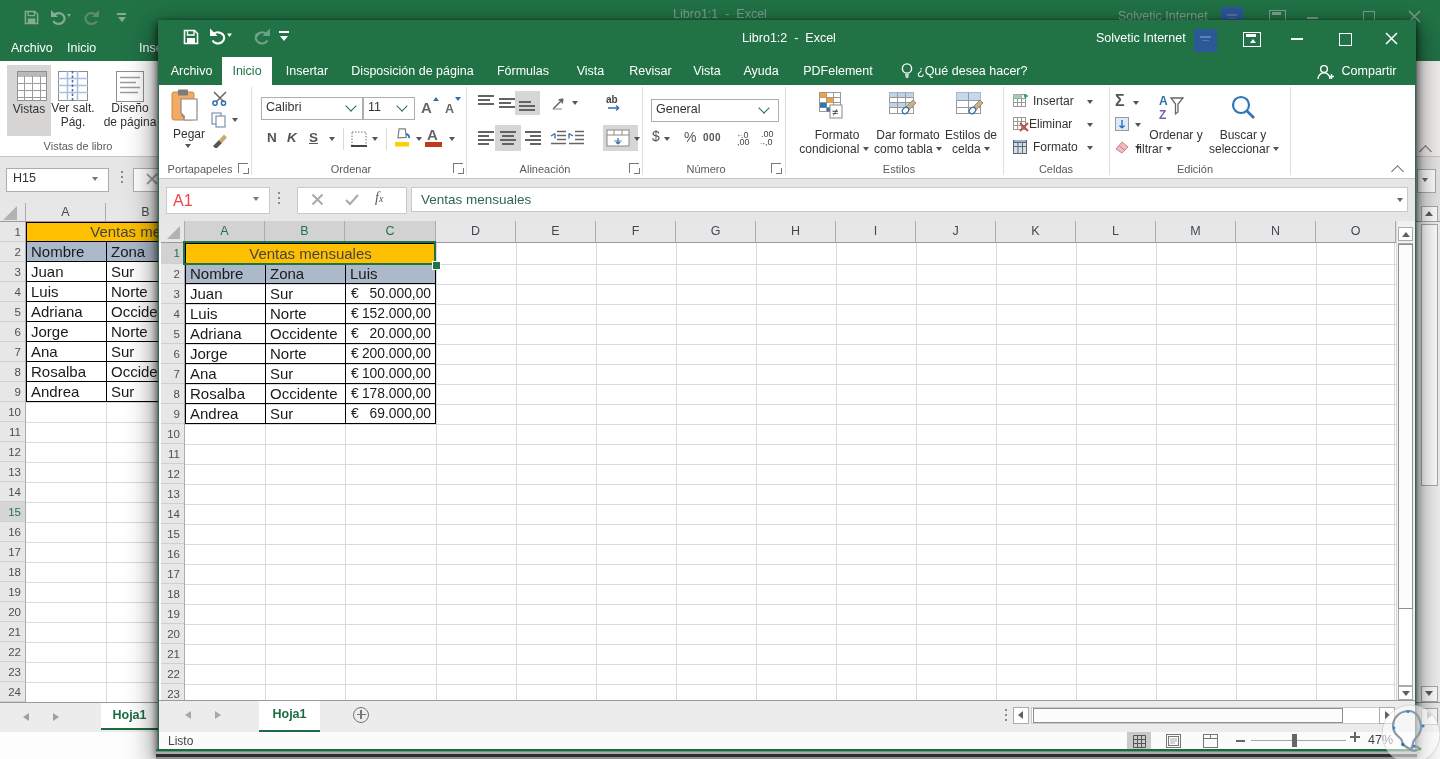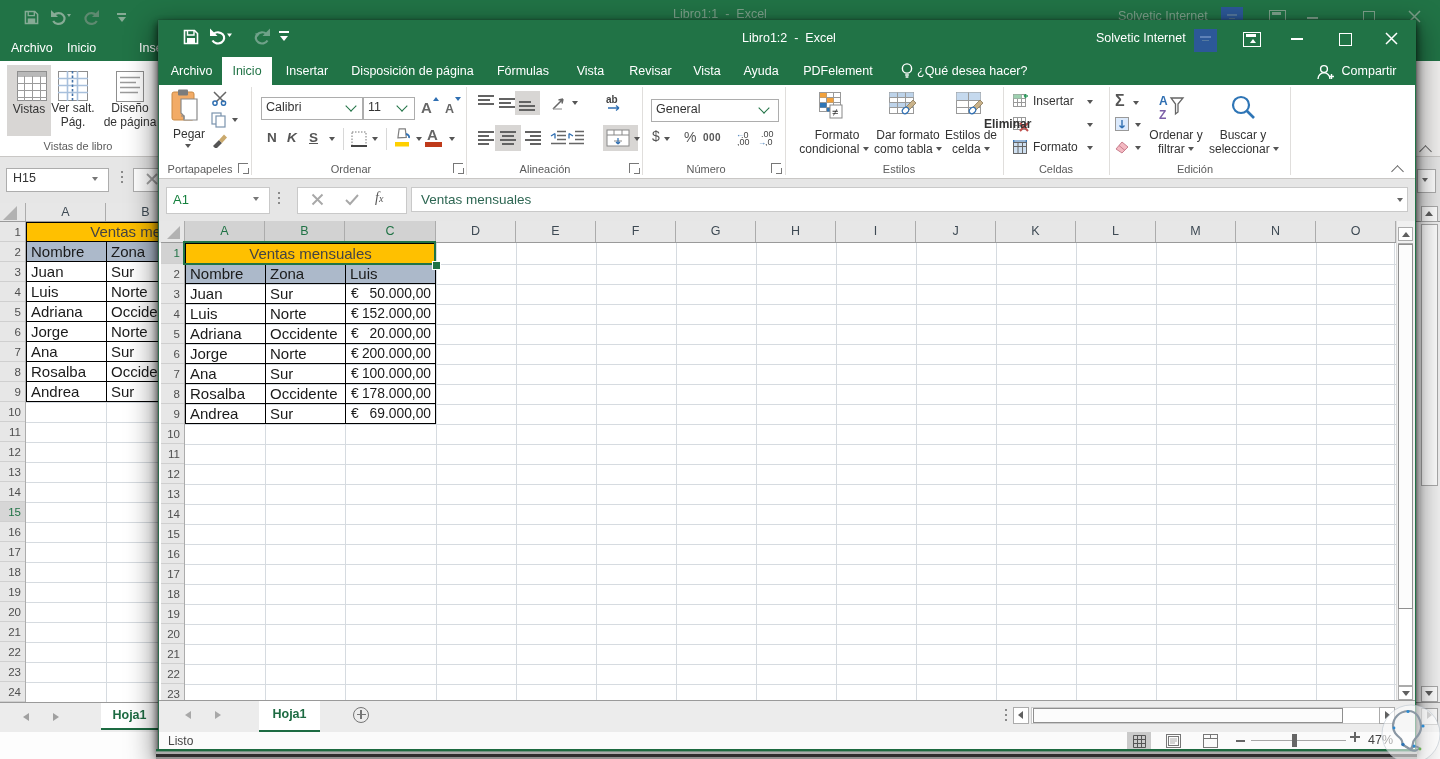--- a/index.html
+++ b/index.html
@@ -431,21 +431,21 @@
       <rect x="0.5" y="0.5" width="8" height="4" fill="#9ed0b0"></rect>
       <path d="M15 2 l-4 0 M11 2 l2.2-2 M11 2 l2.2 2" stroke="#2e9a5e" stroke-width="1.3" fill="none"></path>
     </svg>
   <div class="a" style="left:874px;top:74px;font-size:12px;color:#333;">Insertar</div>
   <div class="caret" style="left:928px;top:80px;"></div>
   <svg class="a" style="left:854px;top:97px;" width="16" height="15" viewBox="0 0 16 15">
       <rect x="0.5" y="0.5" width="12" height="12" fill="#fff" stroke="#999"></rect>
       <path d="M0.5 4.5 h12 M0.5 8.5 h12 M4.5 0.5 v12 M8.5 0.5 v12" stroke="#999"></path>
       <path d="M7 6 L15 14 M15 6 L7 14" stroke="#c0504d" stroke-width="2"></path>
     </svg>
-  <div class="a" style="left:825px;top:97px;font-size:12px;color:#333;font-weight:bold;">Eliminar</div>
+  <div class="a" style="left:870px;top:97px;font-size:12px;color:#333;">Eliminar</div>
   <div class="caret" style="left:928px;top:103px;"></div>
   <svg class="a" style="left:854px;top:120px;" width="16" height="15" viewBox="0 0 16 15">
       <rect x="0.5" y="2.5" width="13" height="11" fill="#cfe0f1" stroke="#666"></rect>
       <path d="M0.5 6.5 h13 M5 2.5 v11 M9.5 2.5 v11" stroke="#666"></path>
       <path d="M0 1 h14 M0 1 l1.5-1 M0 1 l1.5 1 M14 1 l-1.5 -1 M14 1 l-1.5 1" stroke="#2f6fb2" stroke-width="1" fill="none"></path>
     </svg>
   <div class="a" style="left:874px;top:120px;font-size:12px;color:#333;">Formato</div>
   <div class="caret" style="left:928px;top:126px;"></div>
   <div class="a" style="left:857px;top:143px;width:80px;font-size:11px;color:#5b5b5b;text-align:center;">Celdas</div>
 
@@ -460,32 +460,32 @@
       <path d="M2 9 L8 2 l6 5 -6 6 z" fill="#f4b9c2" stroke="#c87f8e" stroke-width="1"></path>
       <path d="M5 5.5 l6 5" stroke="#c87f8e"></path>
     </svg>
   <div class="caret" style="left:976px;top:126px;"></div>
   <svg class="a" style="left:1000px;top:74px;" width="30" height="28" viewBox="0 0 30 28">
     <text x="0" y="11" font-size="12px" font-weight="bold" fill="#2f6fb2" font-family="Liberation Sans">A</text>
     <text x="0" y="25" font-size="12px" font-weight="bold" fill="#7b5ea7" font-family="Liberation Sans">Z</text>
     <path d="M12 4 h12 l-5 6 v8 l-2.5 2 v-10 z" fill="none" stroke="#666" stroke-width="1.3"></path>
   </svg>
   <div class="a" style="left:977px;top:108px;width:80px;font-size:12px;color:#333;text-align:center;">Ordenar y</div>
-  <div class="a" style="left:977px;top:122px;width:80px;font-size:12px;color:#333;text-align:center;">filtrar <span style="display:inline-block;width:0;height:0;border-left:3.5px solid transparent;border-right:3.5px solid transparent;border-top:4px solid #555;vertical-align:2px;"></span></div>
+  <div class="a" style="left:977px;top:122px;width:80px;font-size:12px;color:#333;">filtrar <span style="display:inline-block;width:0;height:0;border-left:3.5px solid transparent;border-right:3.5px solid transparent;border-top:4px solid #555;vertical-align:2px;"></span></div>
   <svg class="a" style="left:1070px;top:74px;" width="28" height="28" viewBox="0 0 28 28">
       <circle cx="12" cy="11" r="8" fill="none" stroke="#2e75b6" stroke-width="2.2"></circle>
       <path d="M18 17 L25 24" stroke="#2e75b6" stroke-width="2.6"></path>
     </svg>
   <div class="a" style="left:1044px;top:108px;width:80px;font-size:12px;color:#333;text-align:center;">Buscar y</div>
   <div class="a" style="left:1040px;top:122px;width:90px;font-size:12px;color:#333;text-align:center;">seleccionar <span style="display:inline-block;width:0;height:0;border-left:3.5px solid transparent;border-right:3.5px solid transparent;border-top:4px solid #555;vertical-align:2px;"></span></div>
   <div class="a" style="left:996px;top:143px;width:80px;font-size:11px;color:#5b5b5b;text-align:center;">Edición</div>
   <div class="a" style="left:1234px;top:147px;width:8px;height:8px;border-left:1.6px solid #666;border-top:1.6px solid #666;transform:rotate(45deg);"></div>
 
   <div class="a cbx" style="left:7px;top:167px;width:102px;height:25px;border-color:#c9c9c9;"></div>
-  <div class="a" style="left:14px;top:172px;font-size:13px;color:#15803d;">A1</div>
+  <div class="a" style="left:14px;top:172px;font-size:16px;color:#ef4444;">A1</div>
   <div class="caret" style="left:94px;top:177px;border-top-color:#777;"></div>
   <div class="a" style="left:119px;top:172px;width:2px;height:2px;background:#8a8a8a;box-shadow:0 5px 0 #8a8a8a,0 10px 0 #8a8a8a;"></div>
   <div class="a cbx" style="left:138px;top:167px;width:108px;height:25px;border-color:#c9c9c9;"></div>
   <svg class="a" style="left:152px;top:173px;" width="13" height="13">
       <path d="M1.5 1.5 L11.5 11.5 M11.5 1.5 L1.5 11.5" stroke="#a8a8a8" stroke-width="1.9"></path>
     </svg>
   <svg class="a" style="left:186px;top:173px;" width="14" height="13">
       <path d="M1 7 L5 11 L13 2" stroke="#a8a8a8" stroke-width="1.9" fill="none"></path>
     </svg>
   <div class="a" style="left:216px;top:170px;font-size:14px;font-style:italic;color:#555;font-family:'Liberation Serif',serif;">f<span style="font-size:10px;">x</span></div>

